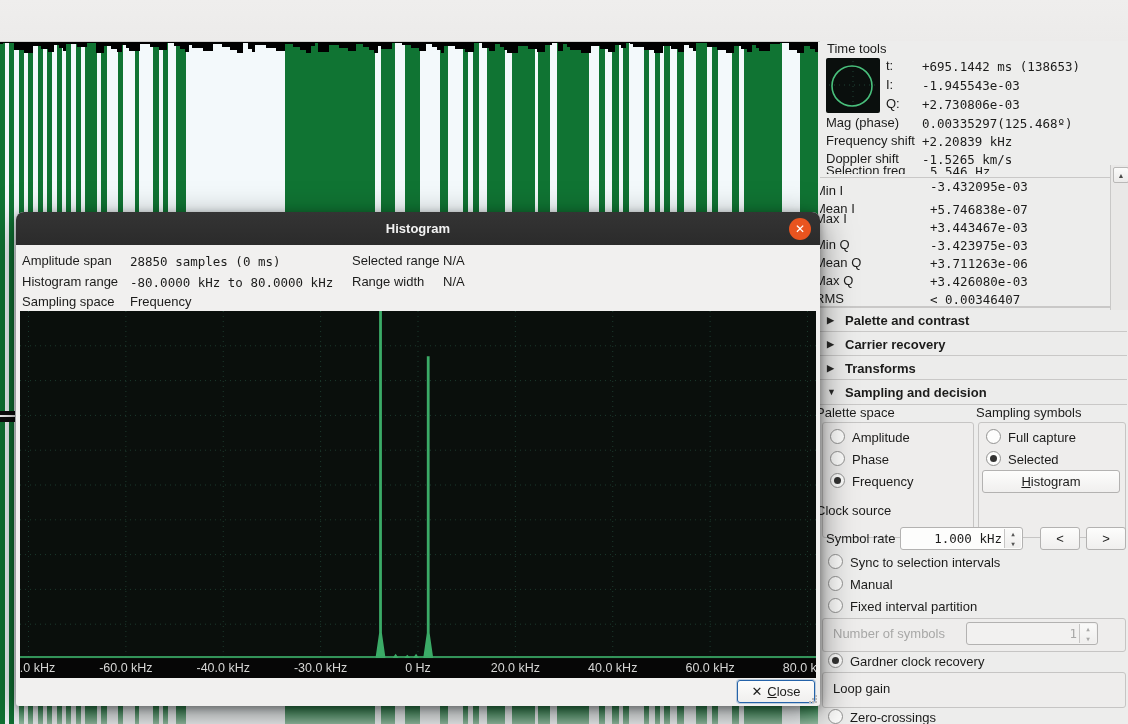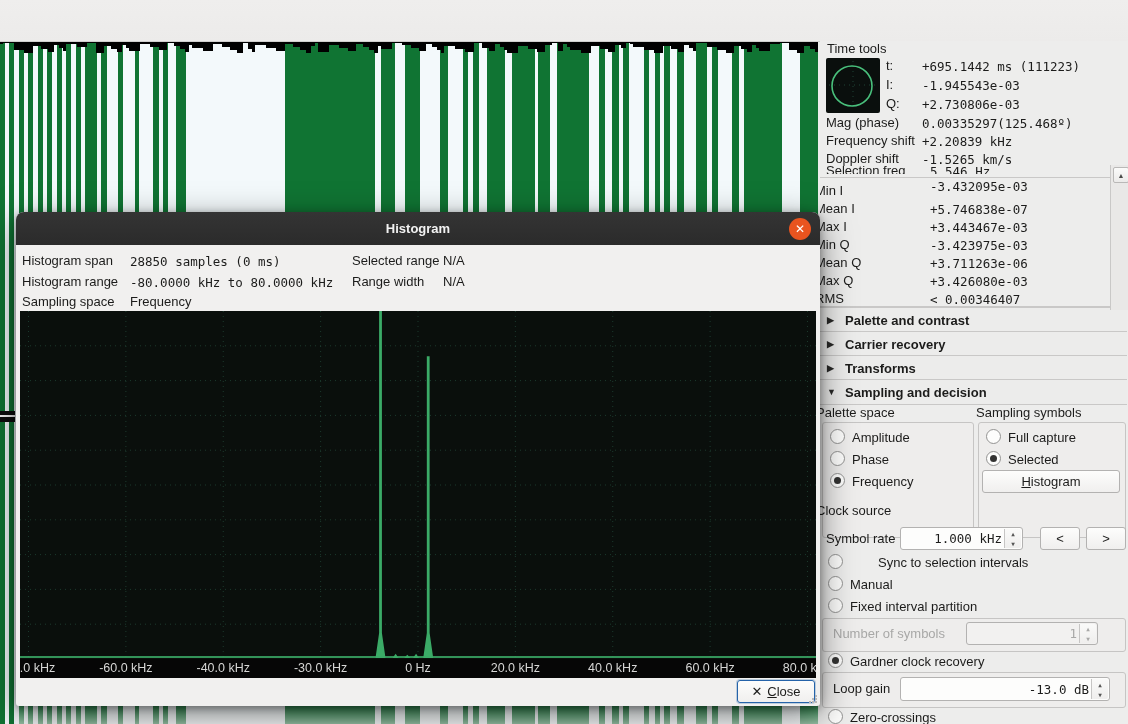--- a/index.html
+++ b/index.html
@@ -298,21 +298,21 @@
 
     <div id="const-box" class="abs">
       <svg viewBox="0 0 54 54" width="54" height="54">
         <line x1="27" y1="3" x2="27" y2="51" stroke="#1f4436" stroke-width="1" stroke-dasharray="1 4"></line>
         <line x1="3" y1="27" x2="51" y2="27" stroke="#1f4436" stroke-width="1" stroke-dasharray="1 4"></line>
         <circle cx="26" cy="28" r="20" fill="none" stroke="#49c07c" stroke-width="1.6"></circle>
       </svg>
     </div>
 
     <div class="pl" style="left:66px;top:17px;">t:</div>
-    <div class="pl mono" style="left:102px;top:18px;">+695.1442 ms (111223)</div>
+    <div class="pl mono" style="left:102px;top:18px;">+695.1442 ms (138653)</div>
     <div class="pl" style="left:66px;top:36px;">I:</div>
     <div class="pl mono" style="left:102px;top:37px;">-1.945543e-03</div>
     <div class="pl" style="left:66px;top:55px;">Q:</div>
     <div class="pl mono" style="left:102px;top:56px;">+2.730806e-03</div>
 
     <div class="pl" style="left:6px;top:74px;">Mag (phase)</div>
     <div class="pl mono" style="left:102px;top:75px;">0.00335297(125.468º)</div>
     <div class="pl" style="left:6px;top:92px;">Frequency shift</div>
     <div class="pl mono" style="left:102px;top:93px;">+2.20839 kHz</div>
     <div class="pl" style="left:6px;top:110px;">Doppler shift</div>
@@ -328,21 +328,21 @@
     <div id="stats-list">
         <div>
           <span class="pl" style="left:-5px;top:142px;">Min I</span>
           <span class="pl mono" style="left:110px;top:138px;">-3.432095e-03</span>
         </div>
         <div>
           <span class="pl" style="left:-5px;top:160px;">Mean I</span>
           <span class="pl mono" style="left:110px;top:161px;">+5.746838e-07</span>
         </div>
         <div>
-          <span class="pl" style="left:-5px;top:178px;text-align:right;">Max I</span>
+          <span class="pl" style="left:-5px;top:170px;text-align:right;">Max I</span>
           <span class="pl mono" style="left:110px;top:179px;">+3.443467e-03</span>
         </div>
         <div>
           <span class="pl" style="left:-5px;top:196px;">Min Q</span>
           <span class="pl mono" style="left:110px;top:197px;">-3.423975e-03</span>
         </div>
         <div>
           <span class="pl" style="left:-5px;top:214px;">Mean Q</span>
           <span class="pl mono" style="left:110px;top:215px;">+3.711263e-06</span>
         </div>
@@ -407,21 +407,21 @@
         </span>
     </div>
     <div class="btn" style="left:220px;top:486px;width:40px;height:23px;">
       <span>&lt;</span>
     </div>
     <div class="btn" style="left:266px;top:486px;width:40px;height:23px;">
       <span>&gt;</span>
     </div>
 
     <div class="radio" style="left:8px;top:513px;"></div>
-    <div class="rlabel" style="left:30px;top:514px;margin-left:28px;">Sync to selection intervals</div>
+    <div class="rlabel" style="left:30px;top:514px;">Sync to selection intervals</div>
     <div class="radio" style="left:8px;top:535px;"></div>
     <div class="rlabel" style="left:30px;top:536px;">Manual</div>
     <div class="radio" style="left:8px;top:557px;"></div>
     <div class="rlabel" style="left:30px;top:558px;">Fixed interval partition</div>
 
     <div class="groupbox" style="left:2px;top:577px;width:302px;height:32px;">
       <span class="pl disabled" style="left:10px;top:7px;">Number of symbols</span>
     </div>
     <div class="input mono dis" style="left:146px;top:581px;width:132px;height:23px;">
       <span class="disabled">1</span>
@@ -430,43 +430,36 @@
           <span>▼</span>
         </span>
     </div>
 
     <div class="radio on" style="left:8px;top:612px;"></div>
     <div class="rlabel" style="left:30px;top:613px;">Gardner clock recovery</div>
 
     <div class="groupbox" style="left:2px;top:631px;width:302px;height:34px;">
       <span class="pl" style="left:10px;top:8px;">Loop gain</span>
     </div>
-    <div class="input mono" style="left:80px;top:636px;width:210px;height:24px;">
-      <span>-13.0 dB</span>
-      <span class="spin">
-          <span>▲</span>
-          <span>▼</span>
-        </span>
-    </div>
 
     <div class="radio" style="left:8px;top:668px;"></div>
     <div class="rlabel" style="left:30px;top:669px;">Zero-crossings</div>
   </div>
 
   <div id="scrollcol" class="abs">
     <div id="scroll-up">▲</div>
   </div>
 
   <div id="dialog" class="abs">
     <div id="dlg-titlebar">
       <span id="dlg-title">Histogram</span>
       <span id="dlg-close">✕</span>
     </div>
 
-    <div class="info-lab" style="left:6px;top:41px;">Histogram span</div>
+    <div class="info-lab" style="left:6px;top:41px;">Amplitude span</div>
     <div class="info-lab mono" style="left:114px;top:42px;">28850 samples (0 ms)</div>
     <div class="info-lab" style="left:336px;top:41px;">Selected range</div>
     <div class="info-lab" style="left:427px;top:41px;">N/A</div>
 
     <div class="info-lab" style="left:6px;top:62px;">Histogram range</div>
     <div class="info-lab mono" style="left:114px;top:63px;">-80.0000 kHz to 80.0000 kHz</div>
     <div class="info-lab" style="left:336px;top:62px;">Range width</div>
     <div class="info-lab" style="left:427px;top:62px;">N/A</div>
 
     <div class="info-lab" style="left:6px;top:82px;">Sampling space</div>

